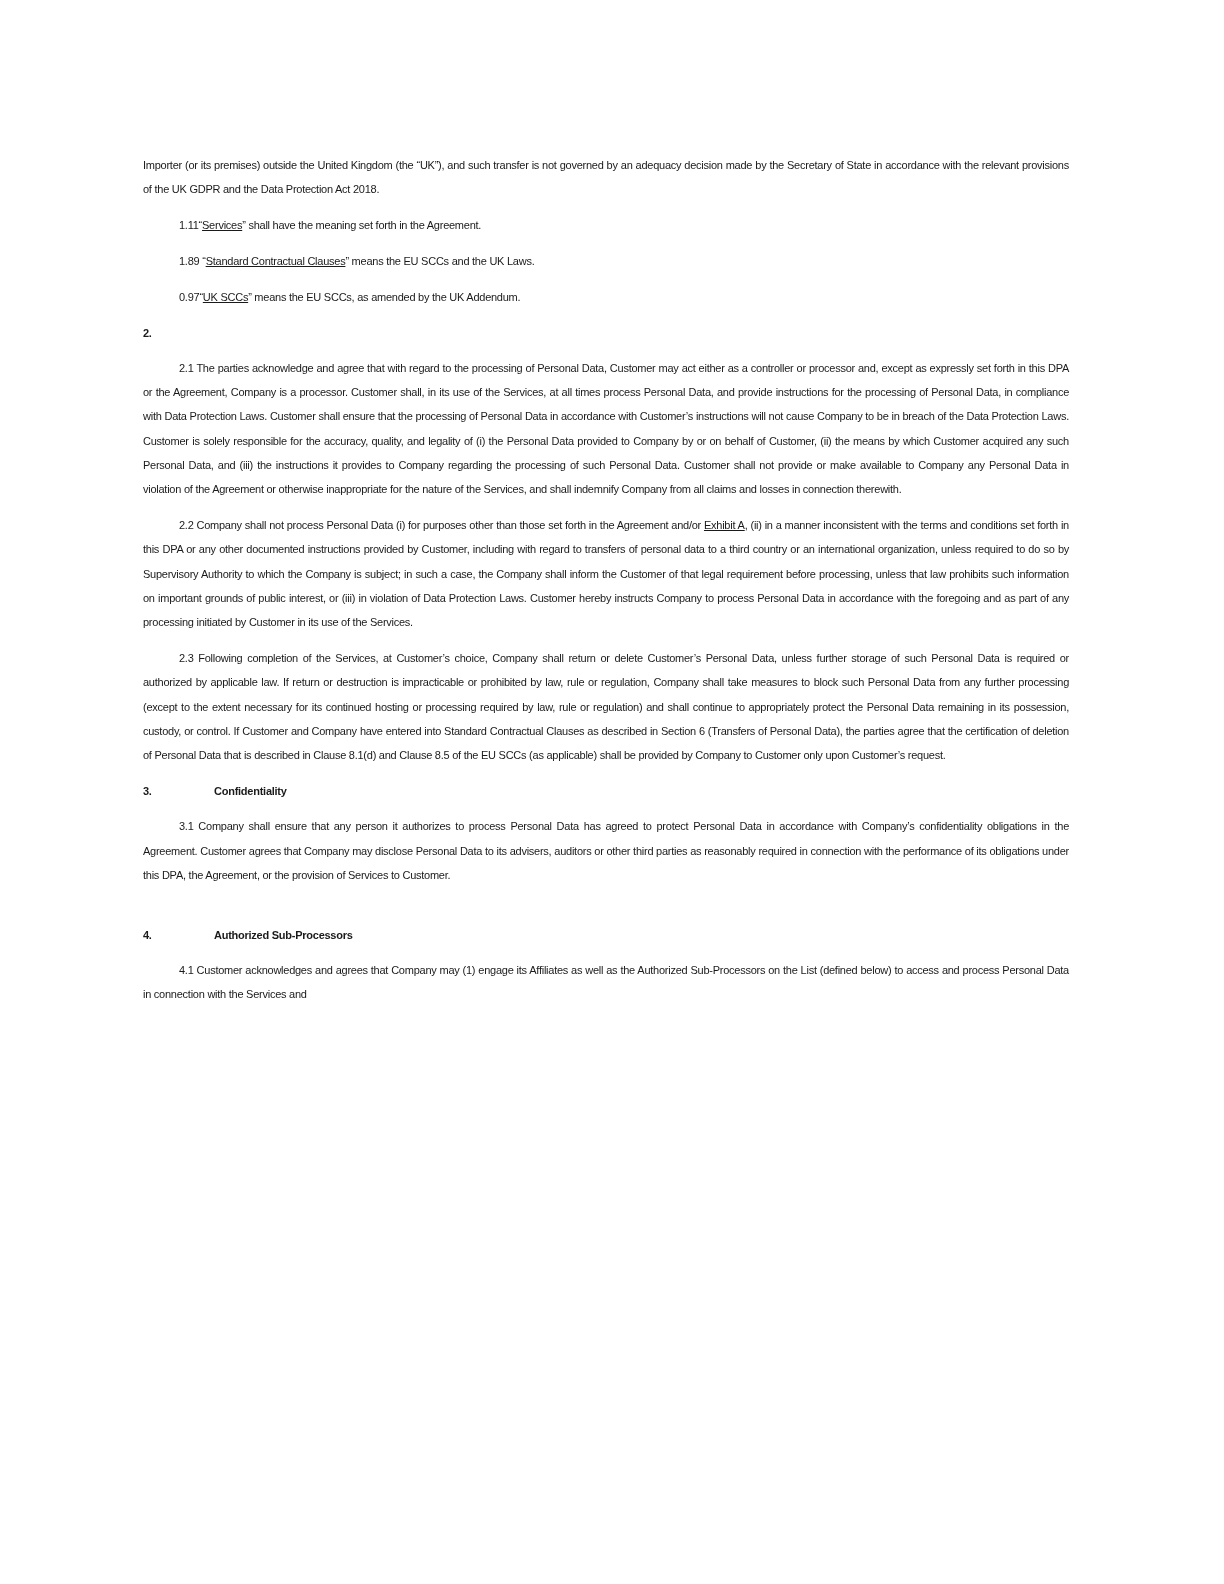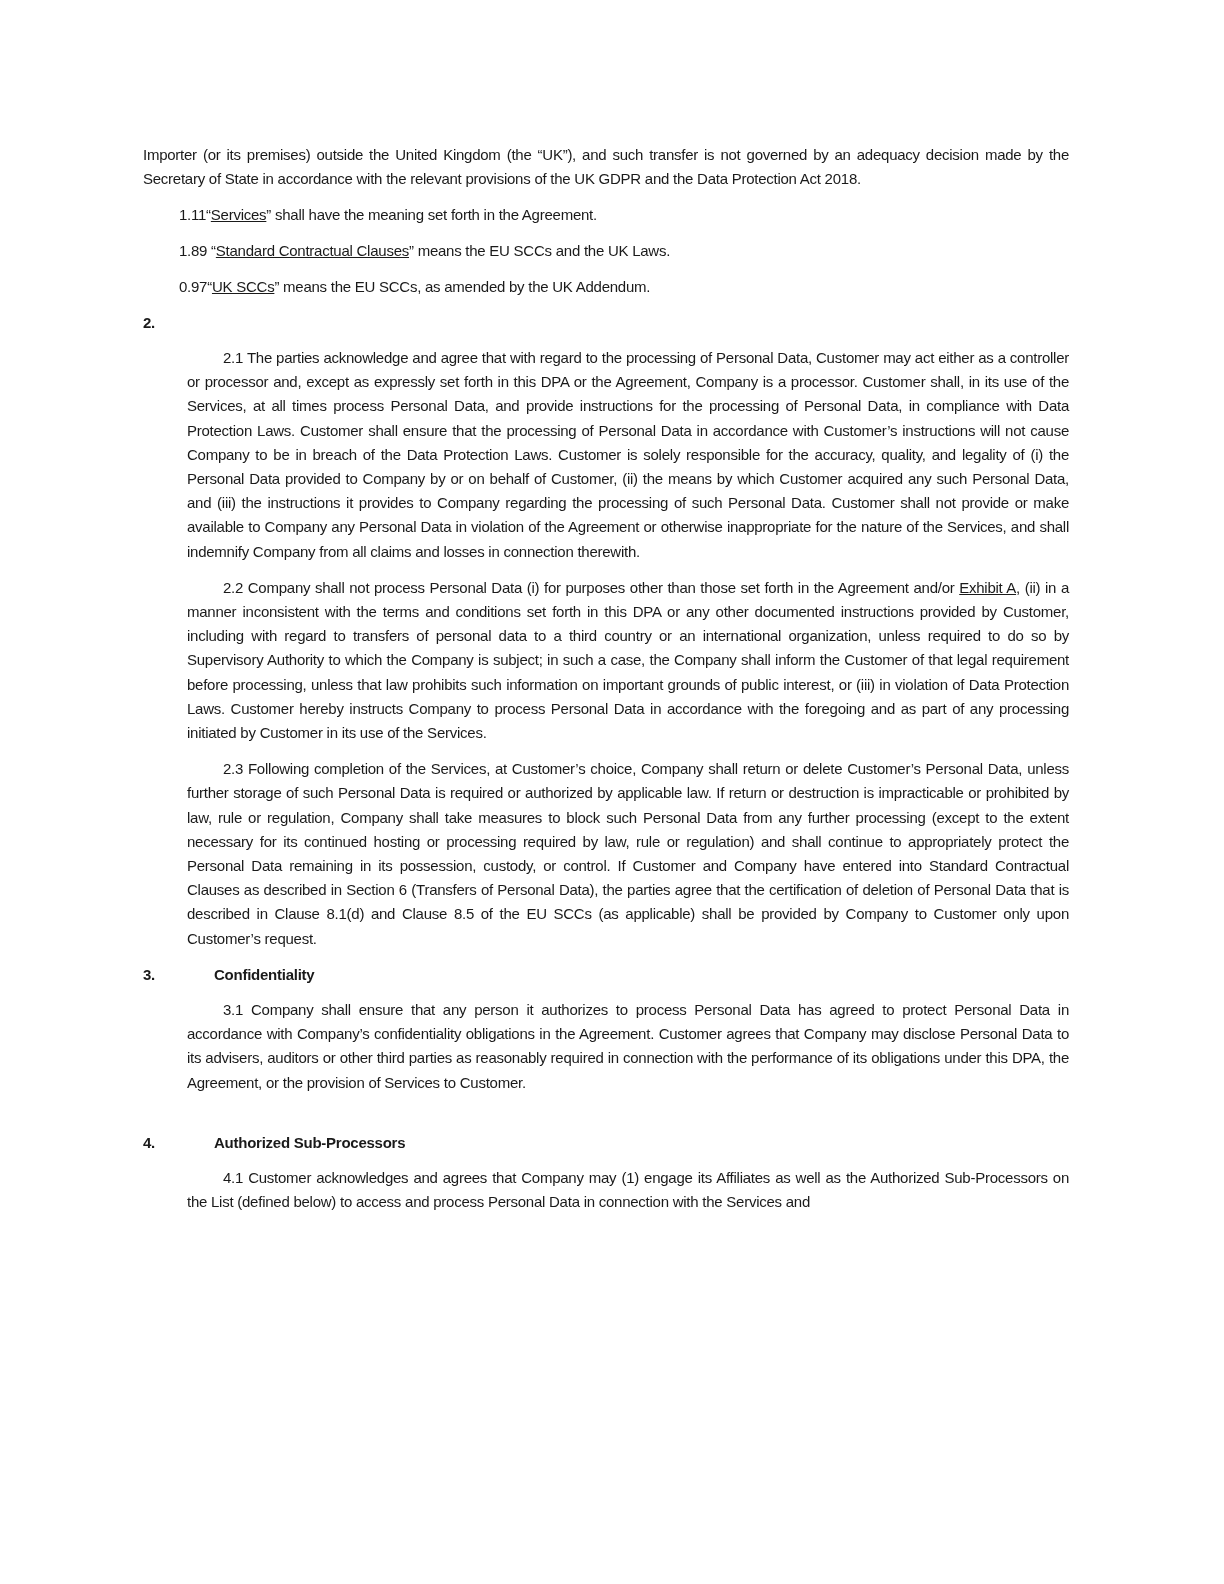--- a/index.html
+++ b/index.html
@@ -1,24 +1,24 @@
 <!DOCTYPE html>
 <html><head>
 <meta charset="utf-8">
 <style>
   html, body { margin: 0; padding: 0; background: #ffffff; }
   body { width: 1224px; height: 1584px; position: relative; overflow: hidden; }
   .page {
-    position: absolute; left: 143px; top: 143px; width: 926px;
+    position: absolute; left: 143px; top: 153px; width: 926px;
     font-family: "Liberation Sans", sans-serif;
-    font-size: 15px; line-height: 24.2px; color: #1a1a1a;
+    font-size: 11px; line-height: 24.2px; color: #1a1a1a;
     letter-spacing: -0.25px;
   }
   .p { text-align: justify; margin: 0 0 12px 0; }
-  .p.indent { text-indent: 36px; margin-left: 44px; }
+  .p.indent { text-indent: 36px; }
   .def { margin: 0 0 11.6px 36px; }
   .heading { font-weight: bold; margin: 0 0 11px 0; display: flex; }
   .heading .num { width: 71px; }
   .u { text-decoration: underline; }
   .gap { height: 24px; }
 </style>
 </head>
 <body>
 
 <div class="page">

